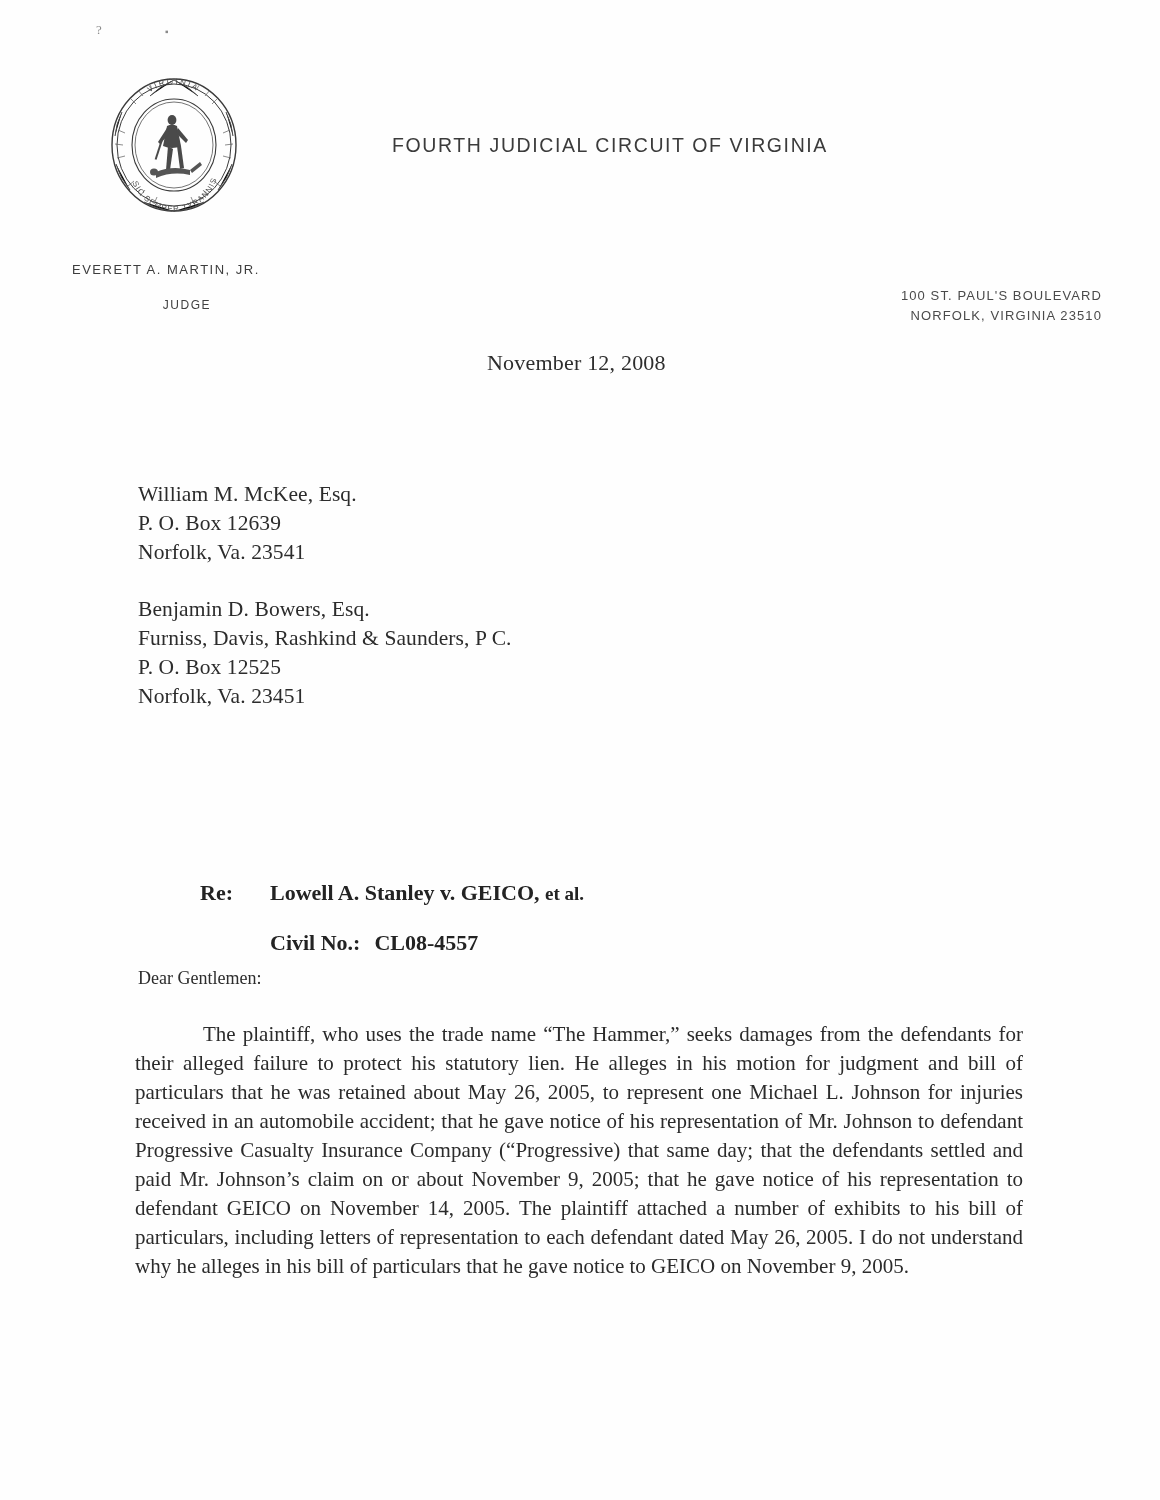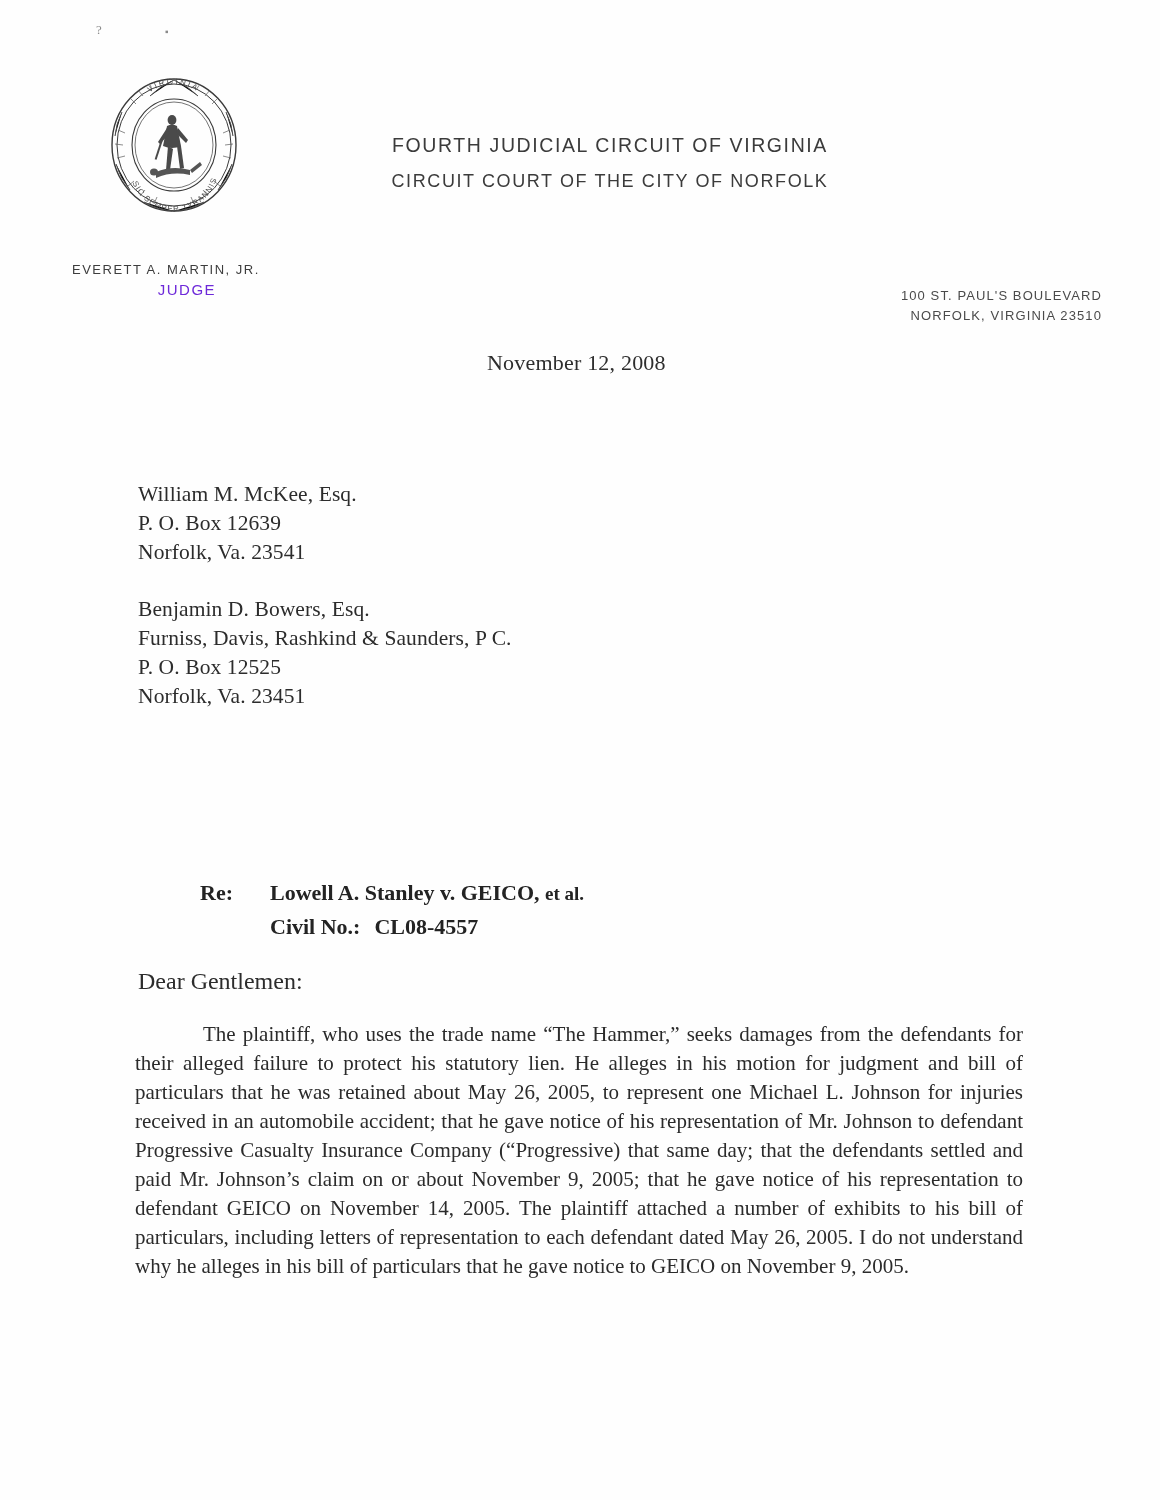--- a/index.html
+++ b/index.html
@@ -74,24 +74,24 @@
   }
   .judge-name {
     font-family: "Liberation Sans", sans-serif;
     font-size: 13px;
     letter-spacing: 1.5px;
     color: #3d3d3d;
     white-space: nowrap;
   }
   .judge-title {
     font-family: "Liberation Sans", sans-serif;
-    font-size: 15px;
+    font-size: 12px;
     letter-spacing: 1.5px;
-    color: #6d28d9;
-    margin-top: 4px;
+    color: #404040;
+    margin-top: 21px;
     margin-left: 42px;
   }
 
   
   .court-address {
     position: absolute;
     right: 58px;
     top: 286px;
     text-align: right;
     font-family: "Liberation Sans", sans-serif;
@@ -149,29 +149,29 @@
   .re-value {
     font-weight: bold;
     font-size: 22px;
     color: #232323;
   }
   .re-value .italic {
     font-weight: bold;
     font-size: 19px;
   }
   .re-row.second {
-    margin-top: 8px;
+    margin-top: 24px;
   }
 
   
   .salutation {
     position: absolute;
     left: 138px;
     top: 968px;
-    font-size: 24px;
+    font-size: 18px;
     color: #2c2c2c;
   }
 
   
   .body-text {
     position: absolute;
     left: 135px;
     top: 1020px;
     width: 888px;
     font-size: 21px;
@@ -239,21 +239,20 @@
         <path id="vaArc" d="M 30 44 A 42 46 0 0 1 110 44"></path>
       </defs>
       <text font-family="Liberation Sans, sans-serif" font-size="8" fill="#4a4a4a" letter-spacing="2">
         <textPath href="#vaArc" startOffset="26%">VIRGINIA</textPath>
       </text>
     </svg>
   </div>
 
   <div class="header-block">
     <div class="court-line1">FOURTH JUDICIAL CIRCUIT OF VIRGINIA</div>
-    <div class="court-line2">CIRCUIT COURT OF THE CITY OF NORFOLK</div>
   </div>
 
   <div class="judge-block">
     <div class="judge-name">EVERETT A. MARTIN, JR.</div>
     <div class="judge-title">JUDGE</div>
   </div>
 
   <div class="court-address">
     <div>100 ST. PAUL'S BOULEVARD</div>
     <div>NORFOLK, VIRGINIA 23510</div>

